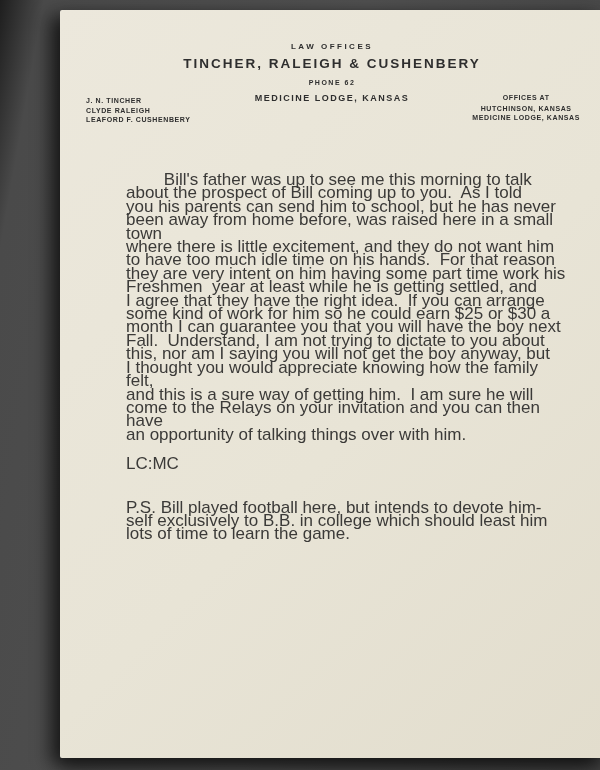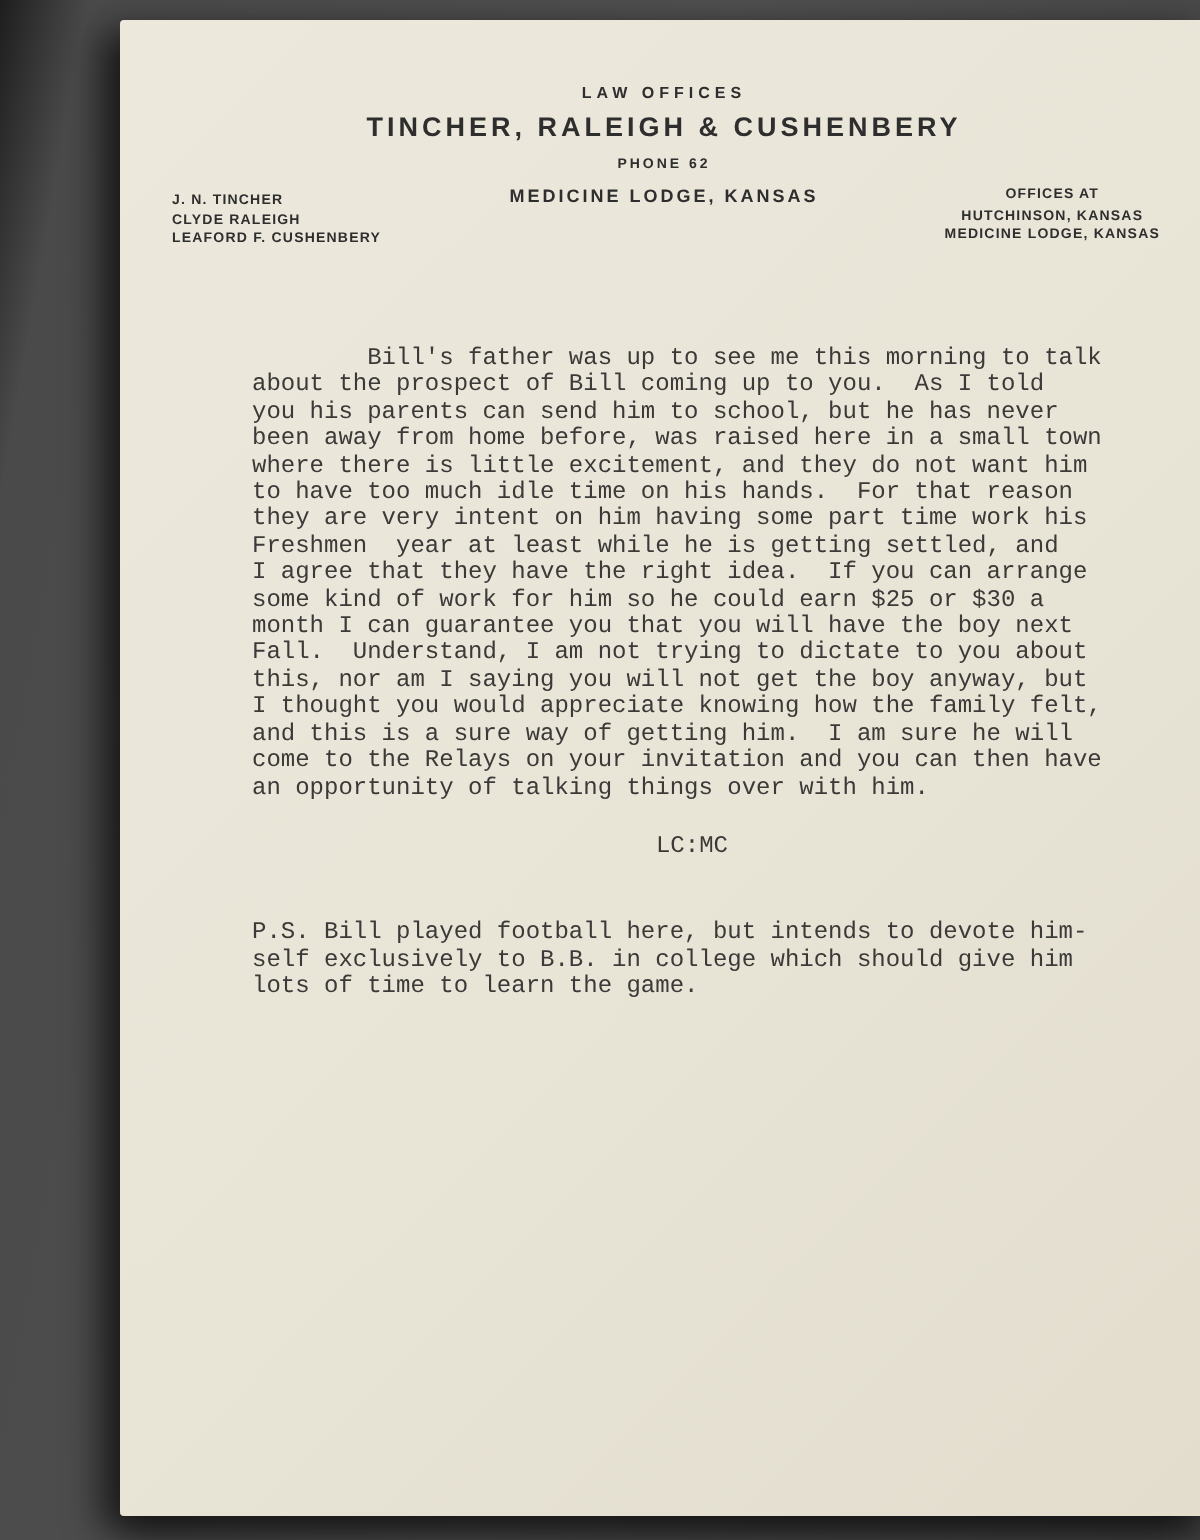--- a/index.html
+++ b/index.html
@@ -24,33 +24,33 @@
   .lh-firm{font-size:13.5px;font-weight:700;letter-spacing:2px;margin-bottom:8px;}
   .lh-phone{font-size:7px;font-weight:700;letter-spacing:1.5px;margin-bottom:7px;}
   .lh-city{font-size:9px;font-weight:700;letter-spacing:1.5px;}
   .lh-left{position:absolute;left:26px;top:86px;color:#2e2e2e;
     font-size:7px;font-weight:700;letter-spacing:0.6px;line-height:9.5px;text-align:left;}
   .lh-right{position:absolute;right:24px;top:83px;color:#2e2e2e;
     font-size:7px;font-weight:700;letter-spacing:0.6px;line-height:9.5px;text-align:center;}
   .lh-right .offices-at{margin-bottom:1px;}
   
   .typed{
-    font-family:Liberation Mono, monospace;
+    font-family:Liberation Sans, sans-serif;
     color:#3b3a38;
-    font-size:12px;line-height:13.4px;
+    font-size:17px;line-height:13.4px;
     white-space:pre-wrap;
   }
   .letter-main{position:absolute;left:66px;top:163px;width:440px;}
   .para{margin:0;}
   .para2{margin-top:14px;}
   .closing-block{position:relative;margin-top:28px;margin-left:238px;height:78px;}
   .closing-line{margin:0;}
   .sig-svg{position:absolute;left:-42px;top:6px;pointer-events:none;}
   .sig-name{position:absolute;left:0px;top:46px;margin:0;}
-  .initials{margin-top:16px;text-align:center;}
+  .initials{margin-top:16px;}
   .postscript{margin-top:30px;}
 </style>
 </head>
 <body>
 
 <div class="paper">
 
   <header>
     <div class="lh-center">
       <div class="lh-law">LAW OFFICES</div>
@@ -88,17 +88,17 @@
 this, nor am I saying you will not get the boy anyway, but
 I thought you would appreciate knowing how the family felt,
 and this is a sure way of getting him.  I am sure he will
 come to the Relays on your invitation and you can then have
 an opportunity of talking things over with him.</p>
 
 
     <div class="typed initials">LC:MC</div>
 
     <p class="typed para postscript">P.S. Bill played football here, but intends to devote him-
-self exclusively to B.B. in college which should give him
+self exclusively to B.B. in college which should least him
 lots of time to learn the game.</p>
   </main>
 
 </div>
 
 </body></html>

